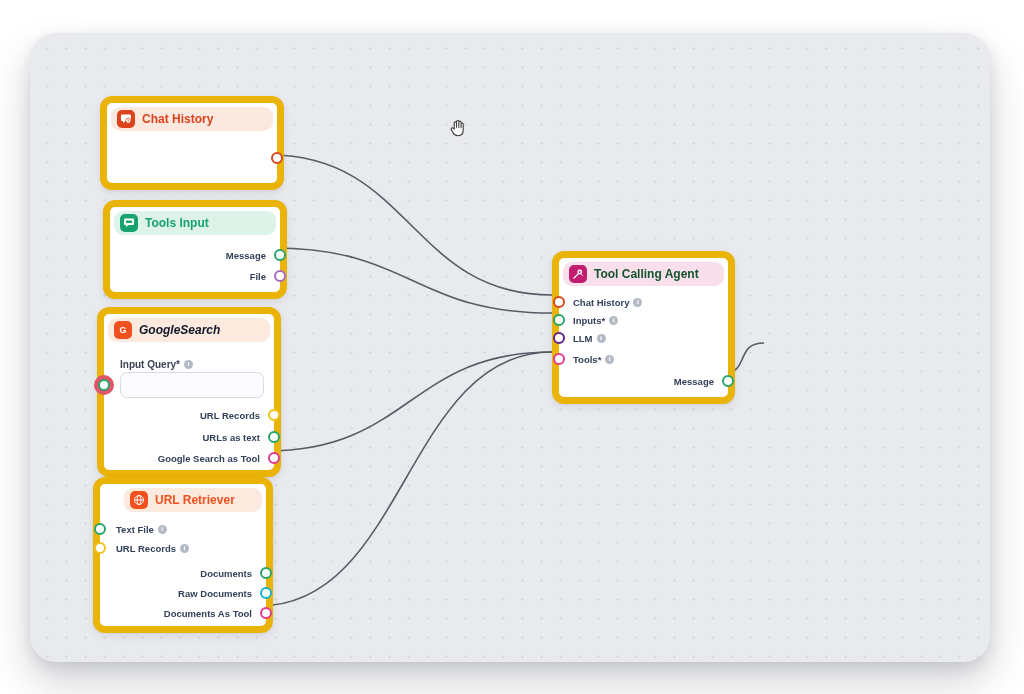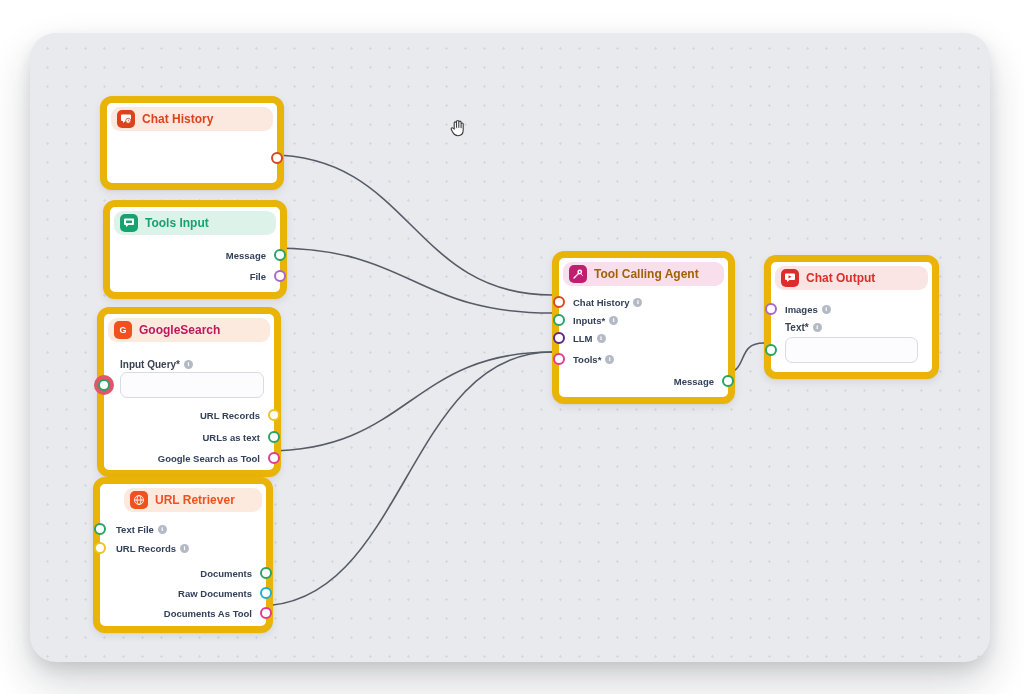--- a/index.html
+++ b/index.html
@@ -82,21 +82,21 @@
     <span class="port" style="right: -6px; top: 63px; border-color: rgb(169, 104, 201);"></span>
   </div>
 
   <div class="node" style="left:97px;top:307px;width:170px;height:156px">
     <div class="header" style="background: rgb(253, 234, 222);">
       <span class="nicon" style="background: rgb(241, 80, 31);">
         <svg viewBox="0 0 24 24">
             <text x="12" y="18" text-anchor="middle" font-size="18" font-weight="bold" fill="#fff" font-family="Liberation Sans,sans-serif">G</text>
           </svg>
       </span>
-      <span class="ntitle" style="color: #be185d;">GoogleSearch</span>
+      <span class="ntitle" style="color: #0f172a; font-style: italic;">GoogleSearch</span>
     </div>
     <div class="row" style="top:44px;left:16px">
       <span class="flabel">Input Query*</span>
       <span class="info"></span>
     </div>
     <div class="tfield" style="left:16px;top:58px;width:144px;height:26px"></div>
     <span class="port hl" style="left: -6px; top: 65px; border-color: rgb(38, 165, 102);"></span>
     <div class="row out" style="top:95px">
       <span>URL Records</span>
     </div>
@@ -149,21 +149,21 @@
   <div class="node" style="left:552px;top:251px;width:169px;height:139px">
     <div class="header" style="background: rgb(248, 223, 235);">
       <span class="nicon" style="background: rgb(193, 29, 113); color: rgb(193, 29, 113);">
         <svg viewBox="0 0 24 24">
             <path d="M4 20L13 11" stroke="#fff" stroke-width="2.6" stroke-linecap="round"></path>
             <circle cx="15.5" cy="8" r="4.8" fill="#fff"></circle>
             <circle cx="15.5" cy="8" r="1.8" fill="currentColor"></circle>
             <path d="M19 13l2 2" stroke="#fff" stroke-width="2" stroke-linecap="round"></path>
           </svg>
       </span>
-      <span class="ntitle" style="color: #a16207;">Tool Calling Agent</span>
+      <span class="ntitle" style="color: #14532d;">Tool Calling Agent</span>
     </div>
     <div class="row" style="top:38px;left:14px">
       <span>Chat History</span>
       <span class="info"></span>
     </div>
     <span class="port" style="left: -6px; top: 38px; border-color: rgb(216, 72, 30);"></span>
     <div class="row" style="top:56px;left:14px">
       <span>Inputs*</span>
       <span class="info"></span>
     </div>
@@ -177,41 +177,19 @@
       <span>Tools*</span>
       <span class="info"></span>
     </div>
     <span class="port" style="left: -6px; top: 95px; border-color: rgb(226, 58, 142);"></span>
     <div class="row out" style="top:117px">
       <span>Message</span>
     </div>
     <span class="port" style="right: -6px; top: 117px; border-color: rgb(38, 165, 102);"></span>
   </div>
 
-  <div class="node" style="left:764px;top:255px;width:161px;height:110px">
-    <div class="header" style="background: rgb(251, 229, 228);">
-      <span class="nicon" style="background: rgb(221, 44, 44); color: rgb(221, 44, 44);">
-        <svg viewBox="0 0 24 24">
-            <path d="M4 3h16a2 2 0 0 1 2 2v9a2 2 0 0 1-2 2h-9l-5 4v-4H4a2 2 0 0 1-2-2V5a2 2 0 0 1 2-2z" fill="#fff"></path>
-            <path d="M9 6.5l6 3.2-6 3.2z" fill="currentColor"></path>
-          </svg>
-      </span>
-      <span class="ntitle" style="color: rgb(221, 44, 44);">Chat Output</span>
-    </div>
-    <div class="row" style="top:41px;left:14px">
-      <span>Images</span>
-      <span class="info"></span>
-    </div>
-    <span class="port" style="left: -6px; top: 41px; border-color: rgb(169, 104, 201);"></span>
-    <div class="row" style="top:59px;left:14px">
-      <span class="flabel">Text*</span>
-      <span class="info"></span>
-    </div>
-    <div class="tfield" style="left:14px;top:75px;width:133px;height:26px"></div>
-    <span class="port" style="left: -6px; top: 82px; border-color: rgb(38, 165, 102);"></span>
-  </div>
 
   <div class="cursor" style="left:446px;top:116px;width:24px;height:24px">
     <svg viewBox="0 0 24 24" width="24" height="24">
       <path d="M8.2 12.5V7a1.15 1.15 0 0 1 2.3 0v4.3M10.5 11.3V5.6a1.15 1.15 0 0 1 2.3 0v5.6M12.8 11.2V6.3a1.15 1.15 0 0 1 2.3 0v5.4M15.1 11.7V8a1.05 1.05 0 0 1 2.1 0v6c0 3.4-1.9 5.7-5.3 5.7-2.7 0-4-1.1-5-3.1l-1.6-3.2c-.55-1.1.75-2.05 1.7-1.3l1.3 1.1" fill="#fff" stroke="#3c3c3c" stroke-width="1.1" stroke-linecap="round" stroke-linejoin="round"></path>
     </svg>
   </div>
 </div>
 
 </body></html>

